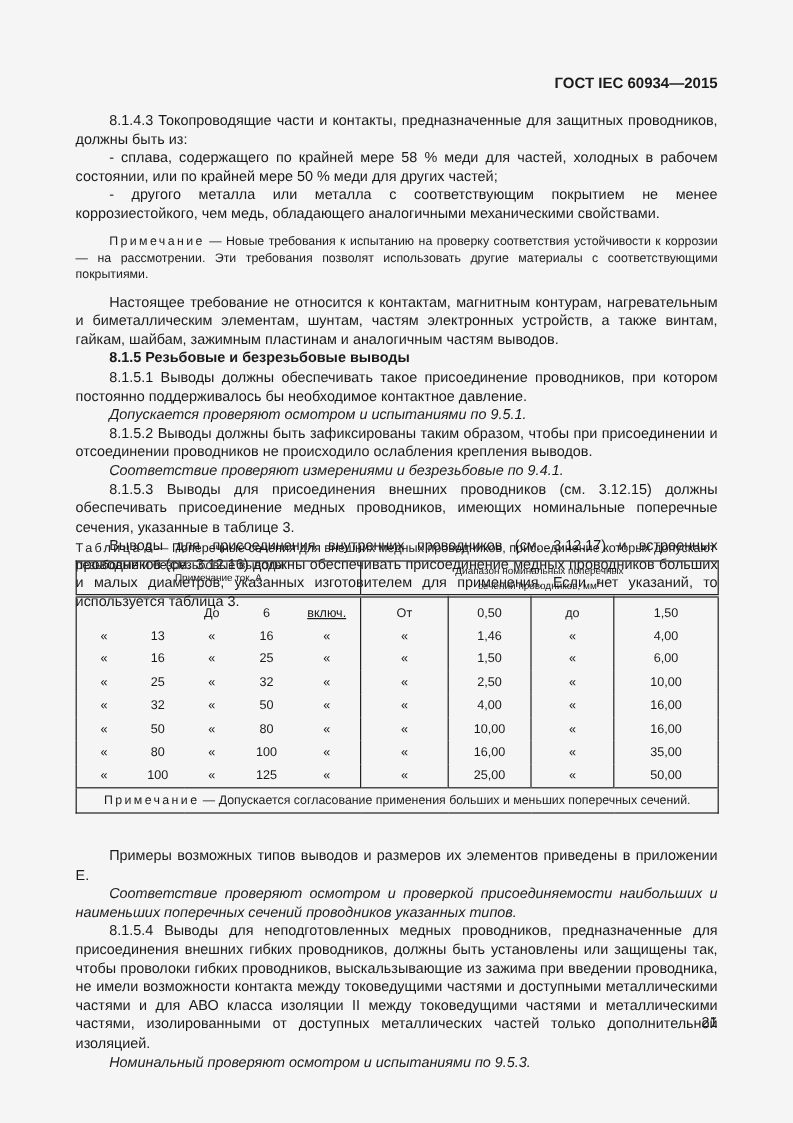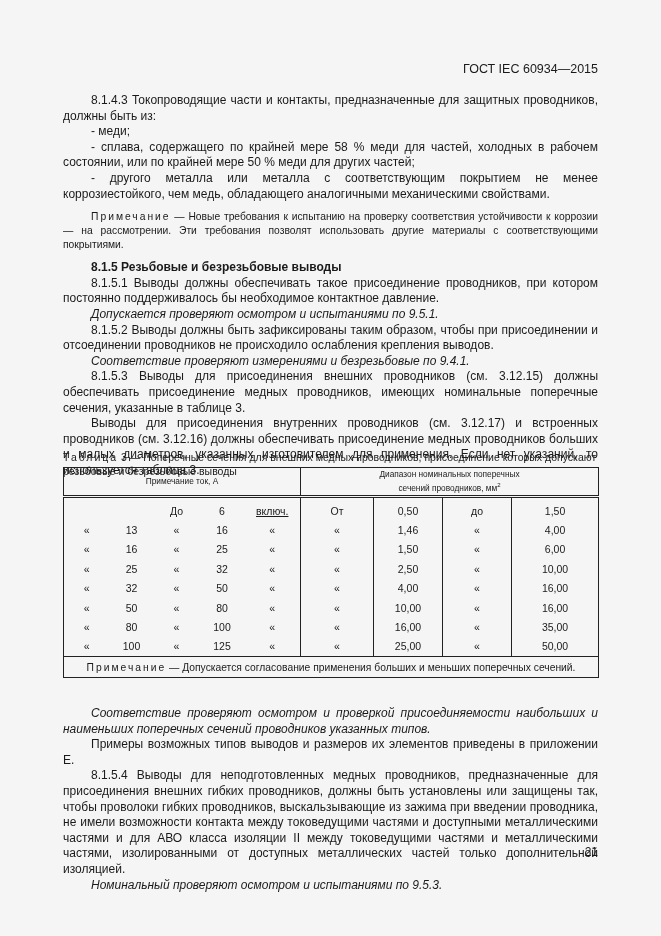--- a/index.html
+++ b/index.html
@@ -2,21 +2,21 @@
 <html><head>
 <meta charset="utf-8">
 <style>
   html, body { margin: 0; padding: 0; }
   body {
     width: 661px; height: 936px; background: #f5f5f5; position: relative; overflow: hidden;
     font-family: "Liberation Sans", sans-serif; color: #1a1a1a;
   }
   .page { position: absolute; left: 0; top: 0; width: 661px; height: 936px; }
   .header-code {
-    position: absolute; right: 63px; top: 62px; font-weight: normal; font-size: 12.5px;
+    position: absolute; right: 63px; top: 62px; font-weight: bold; font-size: 12.5px;
   }
   .body-text { position: absolute; left: 63px; width: 535px; font-size: 12px; line-height: 15.6px; }
   .p { margin: 0; text-align: justify; }
   .ind { text-indent: 28px; }
   .it { font-style: italic; }
   .b { font-weight: bold; }
   .note { font-size: 10.3px; line-height: 14px; }
   .sp { letter-spacing: 2px; }
   .gap { height: 8px; }
   .table-caption { position: absolute; left: 63px; width: 535px; top: 450px; font-size: 10.5px; line-height: 14px; }
@@ -34,26 +34,26 @@
   .page-num { position: absolute; right: 63px; top: 845px; font-size: 12px; }
 </style>
 </head>
 <body>
 
 <div class="page">
   <div class="header-code">ГОСТ IEC 60934—2015</div>
 
   <div class="body-text" style="top:93px;">
     <p class="p ind">8.1.4.3 Токопроводящие части и контакты, предназначенные для защитных проводников, должны быть из:</p>
-    <p class="p ind">- меди;</p>
     <p class="p ind">- сплава, содержащего по крайней мере 58 % меди для частей, холодных в рабочем состоянии, или по крайней мере 50 % меди для других частей;</p>
     <p class="p ind">- другого металла или металла с соответствующим покрытием не менее коррозиестойкого, чем медь, обладающего аналогичными механическими свойствами.</p>
     <div class="gap"></div>
     <p class="p ind note"><span class="sp">Примечание</span><span> — Новые требования к испытанию на проверку соответствия устойчивости к коррозии — на рассмотрении. Эти требования позволят использовать другие материалы с соответствующими покрытиями.</span></p>
     <div class="gap"></div>
+    <p class="p ind">Настоящее требование не относится к контактам, магнитным контурам, нагревательным и биметаллическим элементам, шунтам, частям электронных устройств, а также винтам, гайкам, шайбам, зажимным пластинам и аналогичным частям выводов.</p>
     <p class="p ind b">8.1.5 Резьбовые и безрезьбовые выводы</p>
     <p class="p ind">8.1.5.1 Выводы должны обеспечивать такое присоединение проводников, при котором постоянно поддерживалось бы необходимое контактное давление.</p>
     <p class="p ind it">Допускается проверяют осмотром и испытаниями по 9.5.1.</p>
     <p class="p ind">8.1.5.2 Выводы должны быть зафиксированы таким образом, чтобы при присоединении и отсоединении проводников не происходило ослабления крепления выводов.</p>
     <p class="p ind it">Соответствие проверяют измерениями и безрезьбовые по 9.4.1.</p>
     <p class="p ind">8.1.5.3 Выводы для присоединения внешних проводников (см. 3.12.15) должны обеспечивать присоединение медных проводников, имеющих номинальные поперечные сечения, указанные в таблице 3.</p>
     <p class="p ind">Выводы для присоединения внутренних проводников (см. 3.12.17) и встроенных проводников (см. 3.12.16) должны обеспечивать присоединение медных проводников больших и малых диаметров, указанных изготовителем для применения. Если нет указаний, то используется таблица 3.</p>
   </div>
 
   <div class="table-caption"><span class="sp">Таблица</span><span> 3 — Поперечные сечения для внешних медных проводников, присоединение которых допускают резьбовые и безрезьбовые выводы</span></div>
@@ -167,20 +167,20 @@
         </tr>
       </tbody>
     <tbody>
         <tr class="foot">
       <td colspan="9" class="outer-l outer-r"><span class="sp">Примечание</span><span> — Допускается согласование применения больших и меньших поперечных сечений.</span></td>
     </tr>
   </tbody>
     </table>
 
   <div class="body-text" style="top:706px;">
+    <p class="p ind">Примеры возможных типов выводов и размеров их элементов приведены в приложении Е.</p>
     <p class="p ind it">Соответствие проверяют осмотром и проверкой присоединяемости наибольших и наименьших поперечных сечений проводников указанных типов.</p>
-    <p class="p ind">Примеры возможных типов выводов и размеров их элементов приведены в приложении Е.</p>
     <p class="p ind">8.1.5.4 Выводы для неподготовленных медных проводников, предназначенные для присоединения внешних гибких проводников, должны быть установлены или защищены так, чтобы проволоки гибких проводников, выскальзывающие из зажима при введении проводника, не имели возможности контакта между токоведущими частями и доступными металлическими частями и для АВО класса изоляции II между токоведущими частями и металлическими частями, изолированными от доступных металлических частей только дополнительной изоляцией.</p>
     <p class="p ind it">Номинальный проверяют осмотром и испытаниями по 9.5.3.</p>
   </div>
 
   <div class="page-num">21</div>
 </div>
 
 </body></html>

